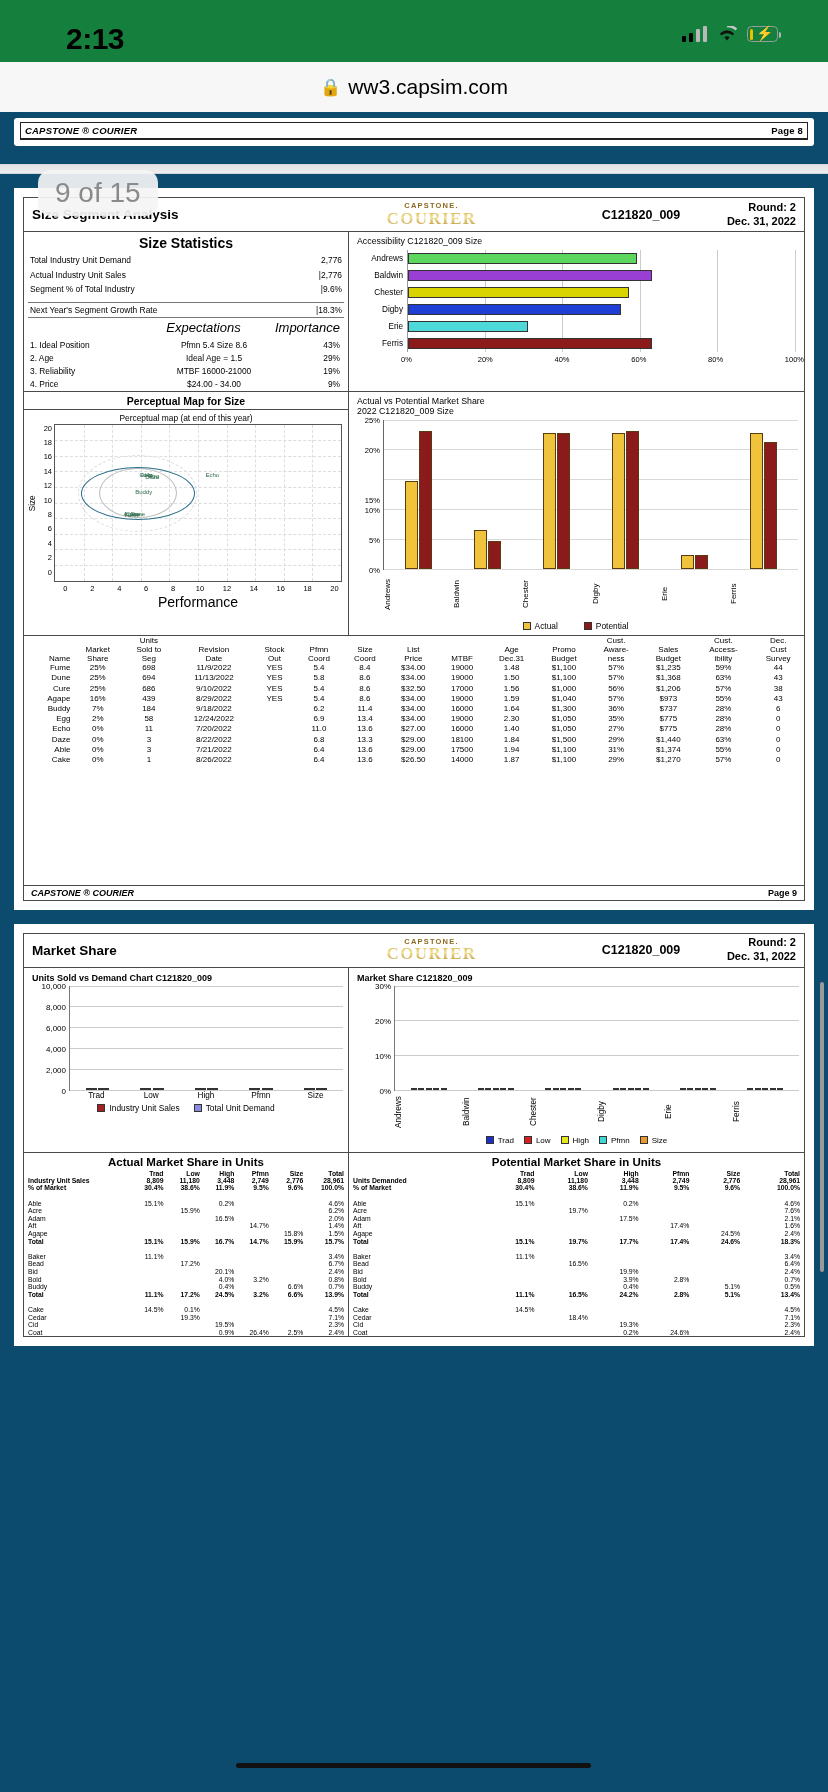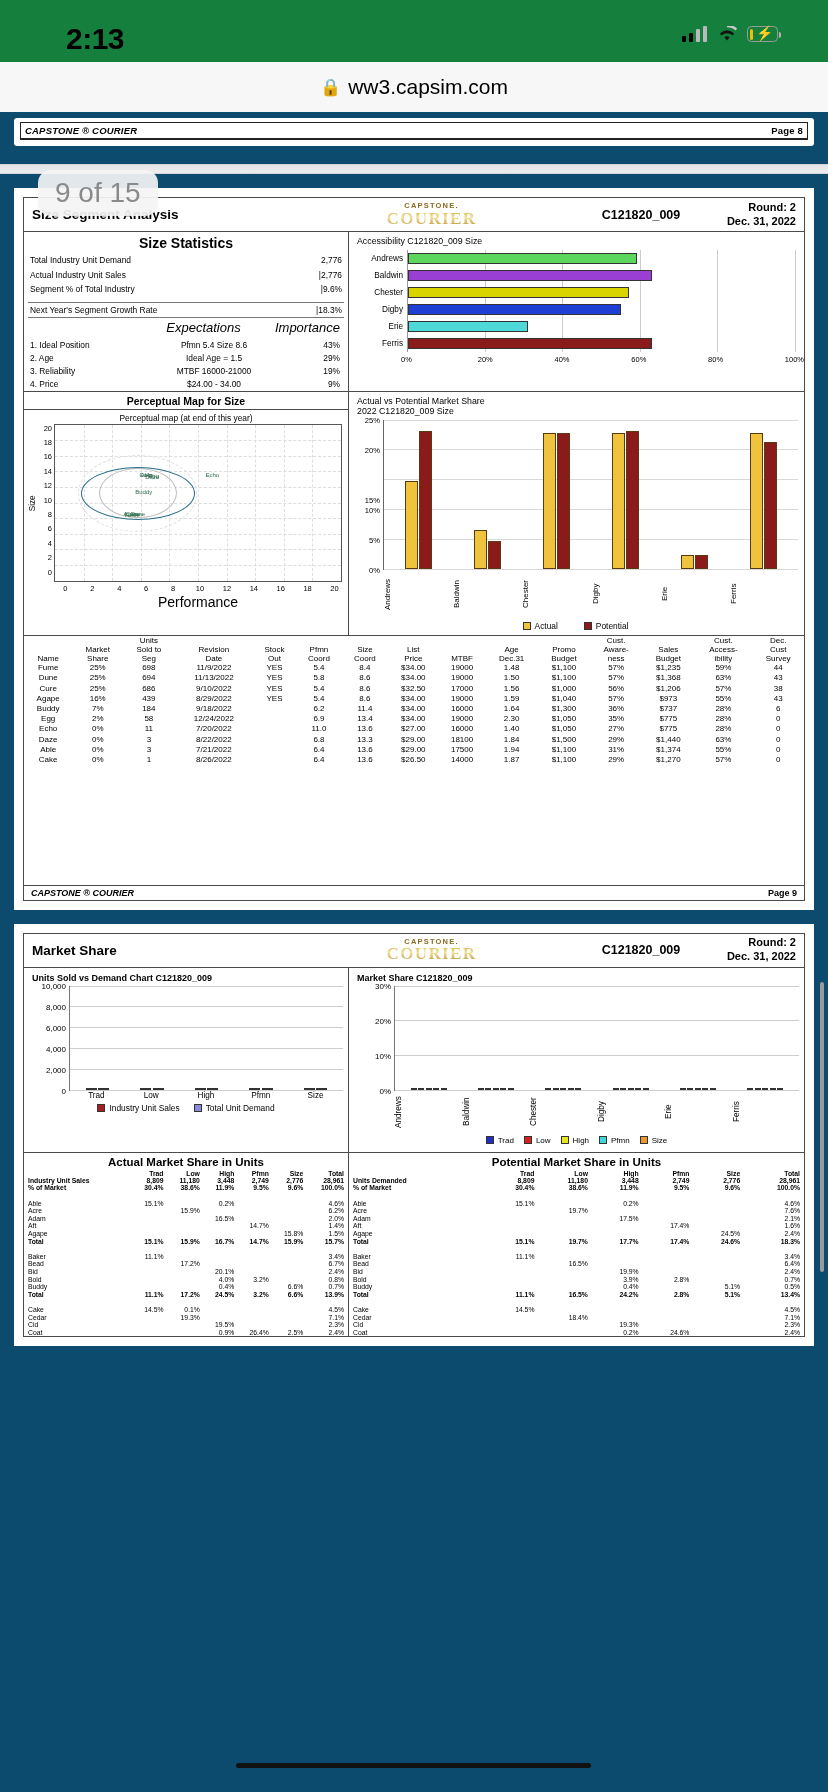--- a/index.html
+++ b/index.html
@@ -145,21 +145,21 @@
   .cc-x{display:flex;padding-left:30px;}
   .cc-x span{flex:1;text-align:center;font-size:8px;writing-mode:vertical-rl;transform:rotate(180deg);height:48px;display:inline-block;}
   .legend{display:flex;justify-content:center;gap:26px;font-size:8.4px;padding:3px 0 4px;}
   .legend i{display:inline-block;width:8px;height:8px;border:1px solid #333;margin-right:4px;vertical-align:-1px;}
 
   
   .tblTitle{font-size:11.5px;font-weight:bold;text-align:center;padding:3px 0 2px;border-bottom:1px solid #4a4a4a;border-top:1px solid #4a4a4a;}
   table.tp{width:100%;border-collapse:collapse;font-size:8px;}
   table.tp th{font-weight:normal;padding:0 2px;vertical-align:bottom;}
   table.tp td{padding:0.6px 2px;white-space:nowrap;}
-  table.tp .l{text-align:center;}
+  table.tp .l{text-align:right;}
   table.tp .c{text-align:center;}
   .tp-spacer{height:120px;}
 
   .rpt-foot{display:flex;justify-content:space-between;border-top:1.5px solid #4a4a4a;padding:2px 7px;font-size:9px;font-weight:bold;font-style:italic;}
   .rpt-foot .pg{font-style:normal;}
 
   
   .sheet2{background:#fff;margin:14px;padding:9px;}
   .ms-chart{padding:3px 5px;}
   .ms-title{font-size:9px;font-weight:bold;padding:2px 0 3px 3px;}

